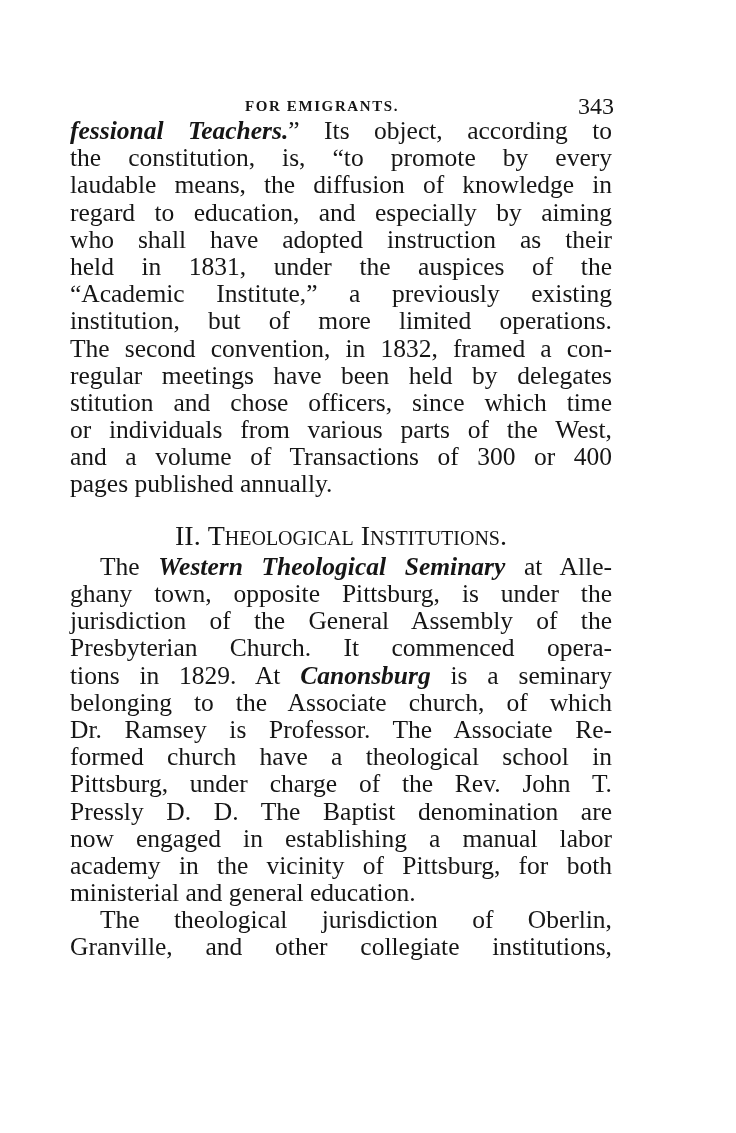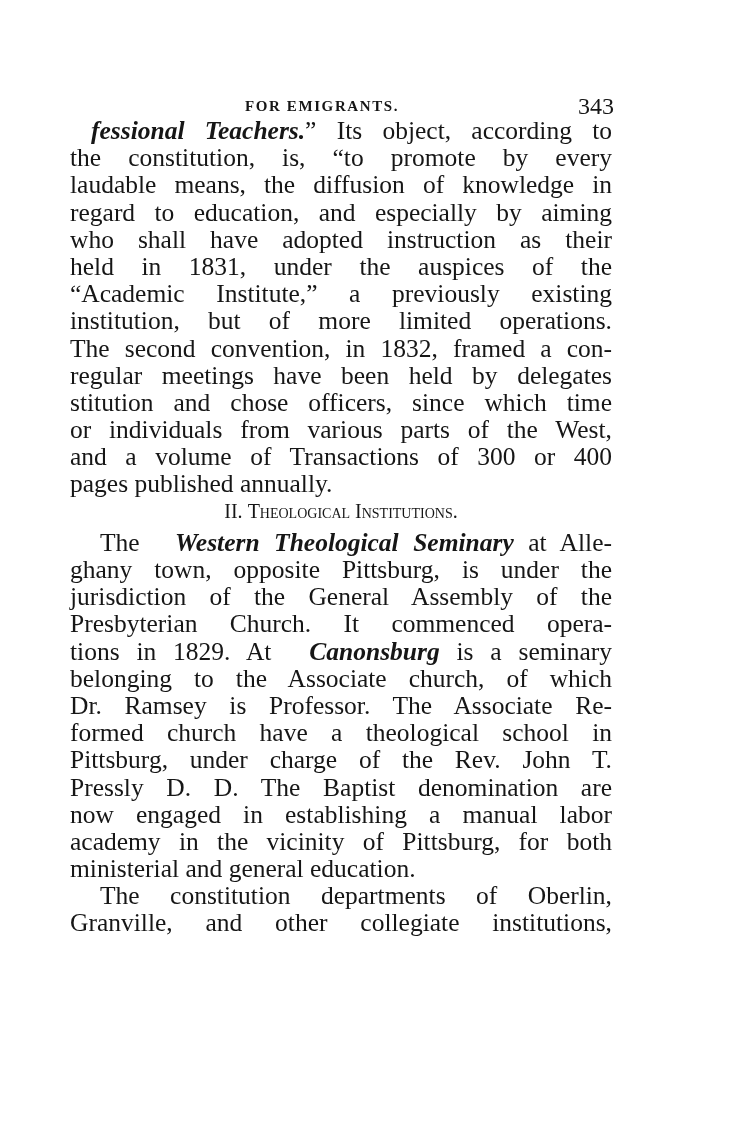--- a/index.html
+++ b/index.html
@@ -4,24 +4,24 @@
   <style>
     html, body { margin: 0; padding: 0; background: #ffffff; }
     body { width: 736px; height: 1133px; position: relative; overflow: hidden; font-family: "Liberation Serif", "DejaVu Serif", serif; color: #161616; }
     .header { position: absolute; top: 66px; left: 70px; width: 544px; height: 30px; margin-top: 32px; }
     .running-head { position: absolute; left: 175px; top: 0; font-size: 15px; font-weight: bold; letter-spacing: 1.6px; }
     .page-number { position: absolute; right: 0; top: -5px; font-size: 24px; }
     .body { position: absolute; top: 117px; left: 70px; width: 542px; }
     .line { display: block; height: 27.2px; line-height: 27.2px; font-size: 25.5px; text-align: justify; text-align-last: justify; white-space: nowrap; overflow: visible; }
     .line.last { text-align-last: left; }
     .line.indent { padding-left: 30px; }
-    .line.heading { text-align: left; text-align-last: center; font-size: 20px; margin-top: 0; margin-bottom: 4px; }
+    .line.heading { text-align: left; text-align-last: center; font-size: 28px; margin-top: 24px; margin-bottom: 4px; }
     .line.heading .sc { font-variant: small-caps; }
     i { font-style: italic; }
-    b i, i b { font-weight: bold; margin-left: 21px; }
+    b i, i b { font-weight: bold; }
   </style>
 </head>
 <body>
 
 <div class="header">
   <span class="running-head">FOR EMIGRANTS.</span>
   <span class="page-number">343</span>
 </div>
 
 <div class="body">
@@ -57,16 +57,16 @@
     <span class="line">Dr. Ramsey is Professor. The Associate Re-</span>
     <span class="line">formed church have a theological school in</span>
     <span class="line">Pittsburg, under charge of the Rev. John T.</span>
     <span class="line">Pressly D. D. The Baptist denomination are</span>
     <span class="line">now engaged in establishing a manual labor</span>
     <span class="line">academy in the vicinity of Pittsburg, for both</span>
     <span class="line last">ministerial and general education.</span>
   </div>
 
   <div>
-    <span class="line indent">The constitution departments of Oberlin,</span>
+    <span class="line indent">The theological jurisdiction of Oberlin,</span>
     <span class="line">Granville, and other collegiate institutions,</span>
   </div>
 </div>
 
 </body></html>

